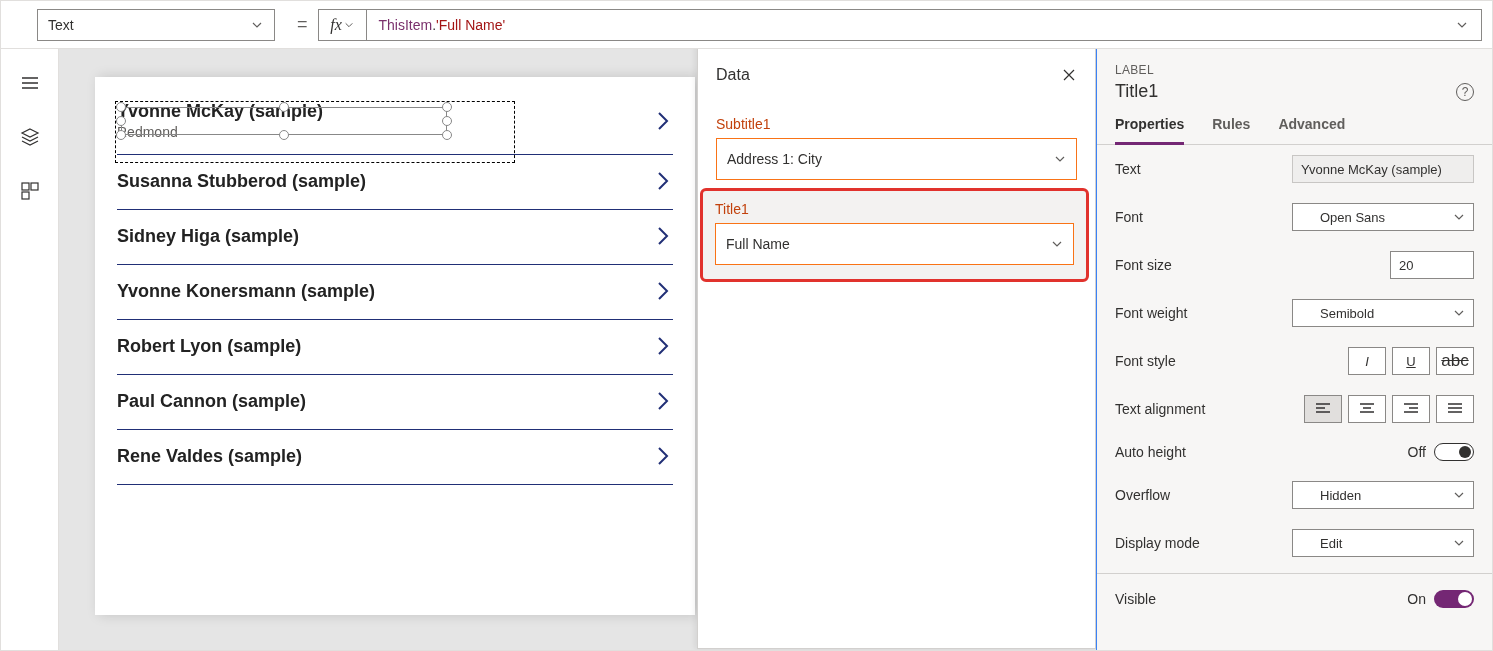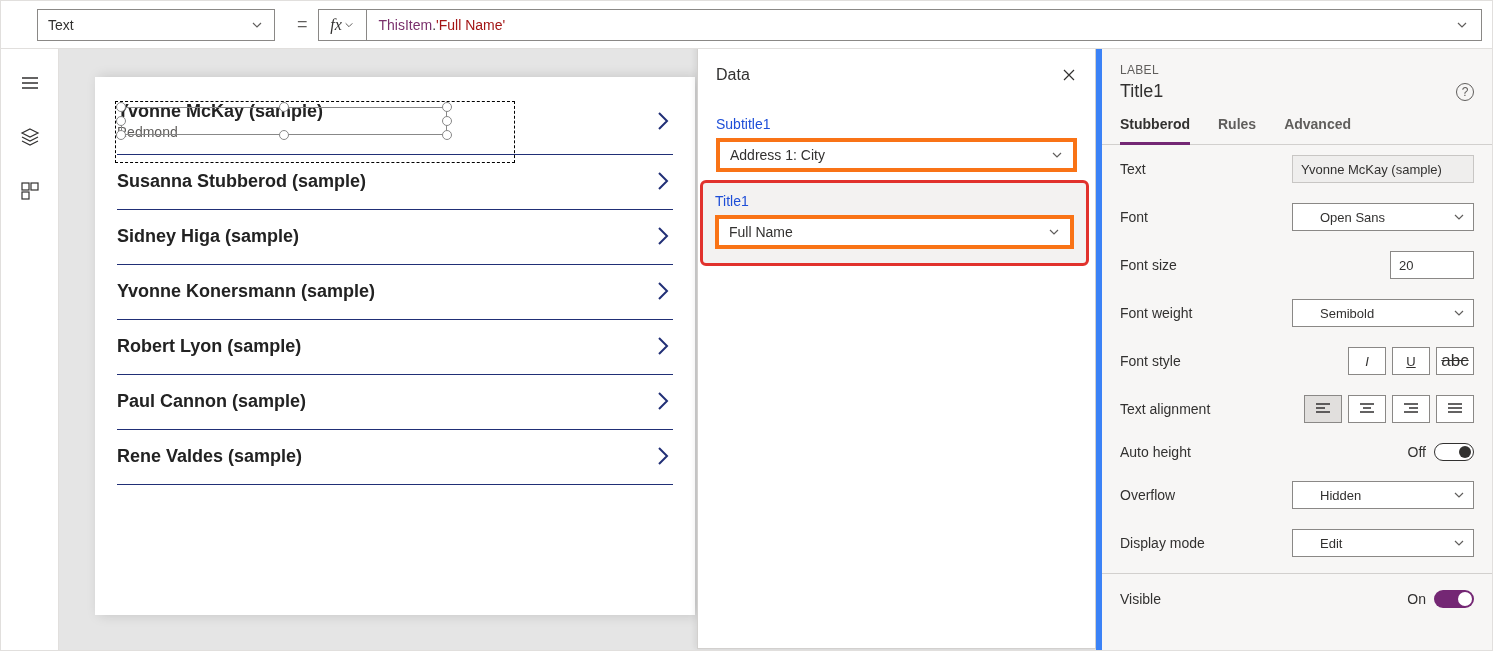--- a/index.html
+++ b/index.html
@@ -35,27 +35,27 @@
 
   .sel-outer { position: absolute; left: 20px; top: 24px; width: 400px; height: 62px; border: 1px dashed #000; }
   .sel-inner { position: absolute; left: 26px; top: 30px; width: 326px; height: 28px; border: 1px solid #888; }
   .handle { position: absolute; width: 10px; height: 10px; background: #fff; border: 1px solid #888; border-radius: 50%; }
 
   
   .data-panel { position: absolute; left: 638px; top: -4px; width: 399px; height: 604px; background: #fff; border: 1px solid #d2d0ce; box-shadow: -2px 0 6px rgba(0,0,0,.08); }
   .data-head  { display: flex; align-items: center; justify-content: space-between; padding: 20px 18px 14px 18px; }
   .data-head h2 { font-size: 16px; font-weight: 400; }
   .data-body  { padding: 8px 18px; }
-  .field-lbl  { font-size: 14px; color: #1d4ed8; margin: 10px 0 6px 0; }
-  .combo { height: 34px; border: 4px solid #f97316; background: #fff; display: flex; align-items: center; justify-content: space-between; padding: 0 10px; cursor: pointer; }
+  .field-lbl  { font-size: 14px; color: #c2410c; margin: 10px 0 6px 0; }
+  .combo { height: 42px; border: 1px solid #f97316; background: #fff; display: flex; align-items: center; justify-content: space-between; padding: 0 10px; cursor: pointer; }
   .callout { border: 3px solid #e1322d; border-radius: 6px; padding: 10px 12px 14px 12px; margin: 8px -12px 0 -16px; background: #f3f2f1; }
   .callout .field-lbl { margin-top: 0; }
 
   
-  .props { width: 396px; border-left: 6px solid #3b82f6; background: #f7f6f5; display: flex; flex-direction: column; }
+  .props { width: 396px; border-left: 1px solid #3b82f6; background: #f7f6f5; display: flex; flex-direction: column; }
   .props-head { padding: 14px 18px 0 18px; }
   .props-kind { font-size: 12px; letter-spacing: 0.3px; color: #605e5c; }
   .props-name { font-size: 18px; margin-top: 4px; display:flex; justify-content:space-between; align-items:center;}
   .tabs { display: flex; gap: 28px; padding: 14px 18px 0 18px; border-bottom: 1px solid #d2d0ce; }
   .tab { font-size: 14px; font-weight: 600; color: #605e5c; padding-bottom: 10px; cursor: pointer; }
   .tab.active { color: #323130; border-bottom: 3px solid #742774; margin-bottom: -1px; }
 
   .prop-list { overflow-y: auto; flex: 1; }
   .prop-row { display: flex; align-items: center; justify-content: space-between; padding: 10px 18px; }
   .prop-row + .prop-row { }
@@ -254,21 +254,21 @@
 
     <div class="props">
       <div class="props-head">
         <div class="props-kind">LABEL</div>
         <div class="props-name">
           <span>Title1</span>
           <span class="help-ic">?</span>
         </div>
       </div>
       <div class="tabs">
-        <div class="tab active">Stubberod</div>
+        <div class="tab active">Properties</div>
         <div class="tab">Rules</div>
         <div class="tab">Advanced</div>
       </div>
 
       <div class="prop-list">
         <div class="prop-row">
           <span class="prop-label">Text</span>
           <div class="inp ro">
               <span>Yvonne McKay (sample)</span>
             </div>

